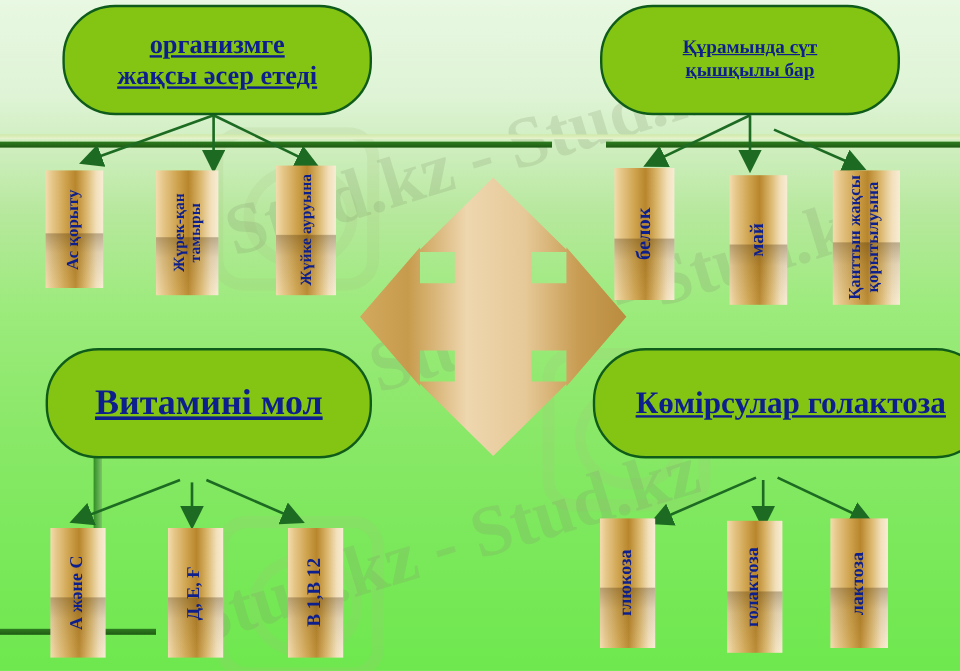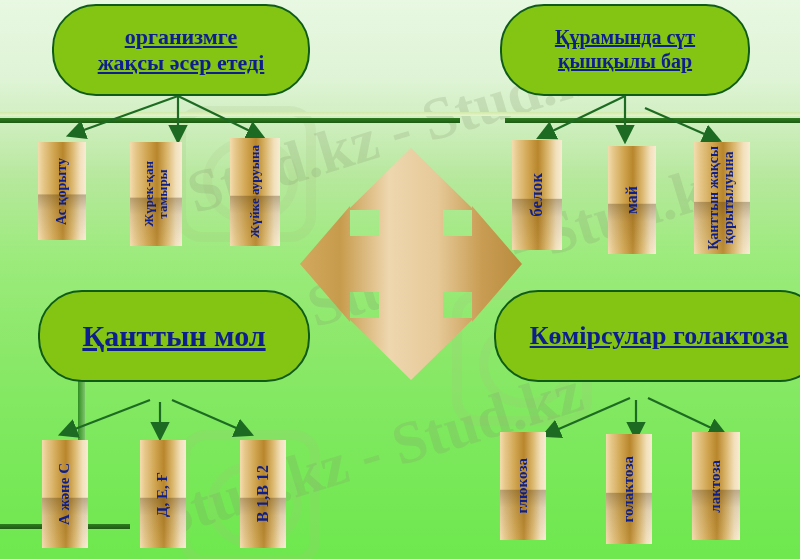--- a/index.html
+++ b/index.html
@@ -165,27 +165,27 @@
         L52,174 L83,174 L83,148 L54,148 L54,178 L4,120
         L54,62 L54,92 L83,92 L83,66 L52,66 Z"></path>
     </svg>
   </div>
 
   <div class="pill" style="left:52px;top:4px;width:258px;height:92px;font-size:22px;">
     <span style="white-space:pre-line;">организмге
 жақсы әсер етеді</span>
   </div>
 
-  <div class="pill" style="left:500px;top:4px;width:250px;height:92px;font-size:20px;">
+  <div class="pill" style="left:500px;top:4px;width:250px;height:92px;font-size:16px;">
     <span style="white-space:pre-line;">Құрамында сүт
 қышқылы бар</span>
   </div>
 
   <div class="pill" style="left:38px;top:290px;width:272px;height:92px;font-size:30px;">
-    <span>Қанттын мол</span>
+    <span>Витамині мол</span>
   </div>
 
   <div class="pill" style="left:494px;top:290px;width:330px;height:92px;font-size:26px;">
     <span style="white-space:nowrap;">Көмірсулар голактоза</span>
   </div>
 
   <div class="gold" style="left:38px;top:142px;width:48px;height:98px;">
     <div class="vtxt" style="font-size:14px;">Ас қорыту</div>
   </div>
   <div class="gold" style="left:130px;top:142px;width:52px;height:104px;">

